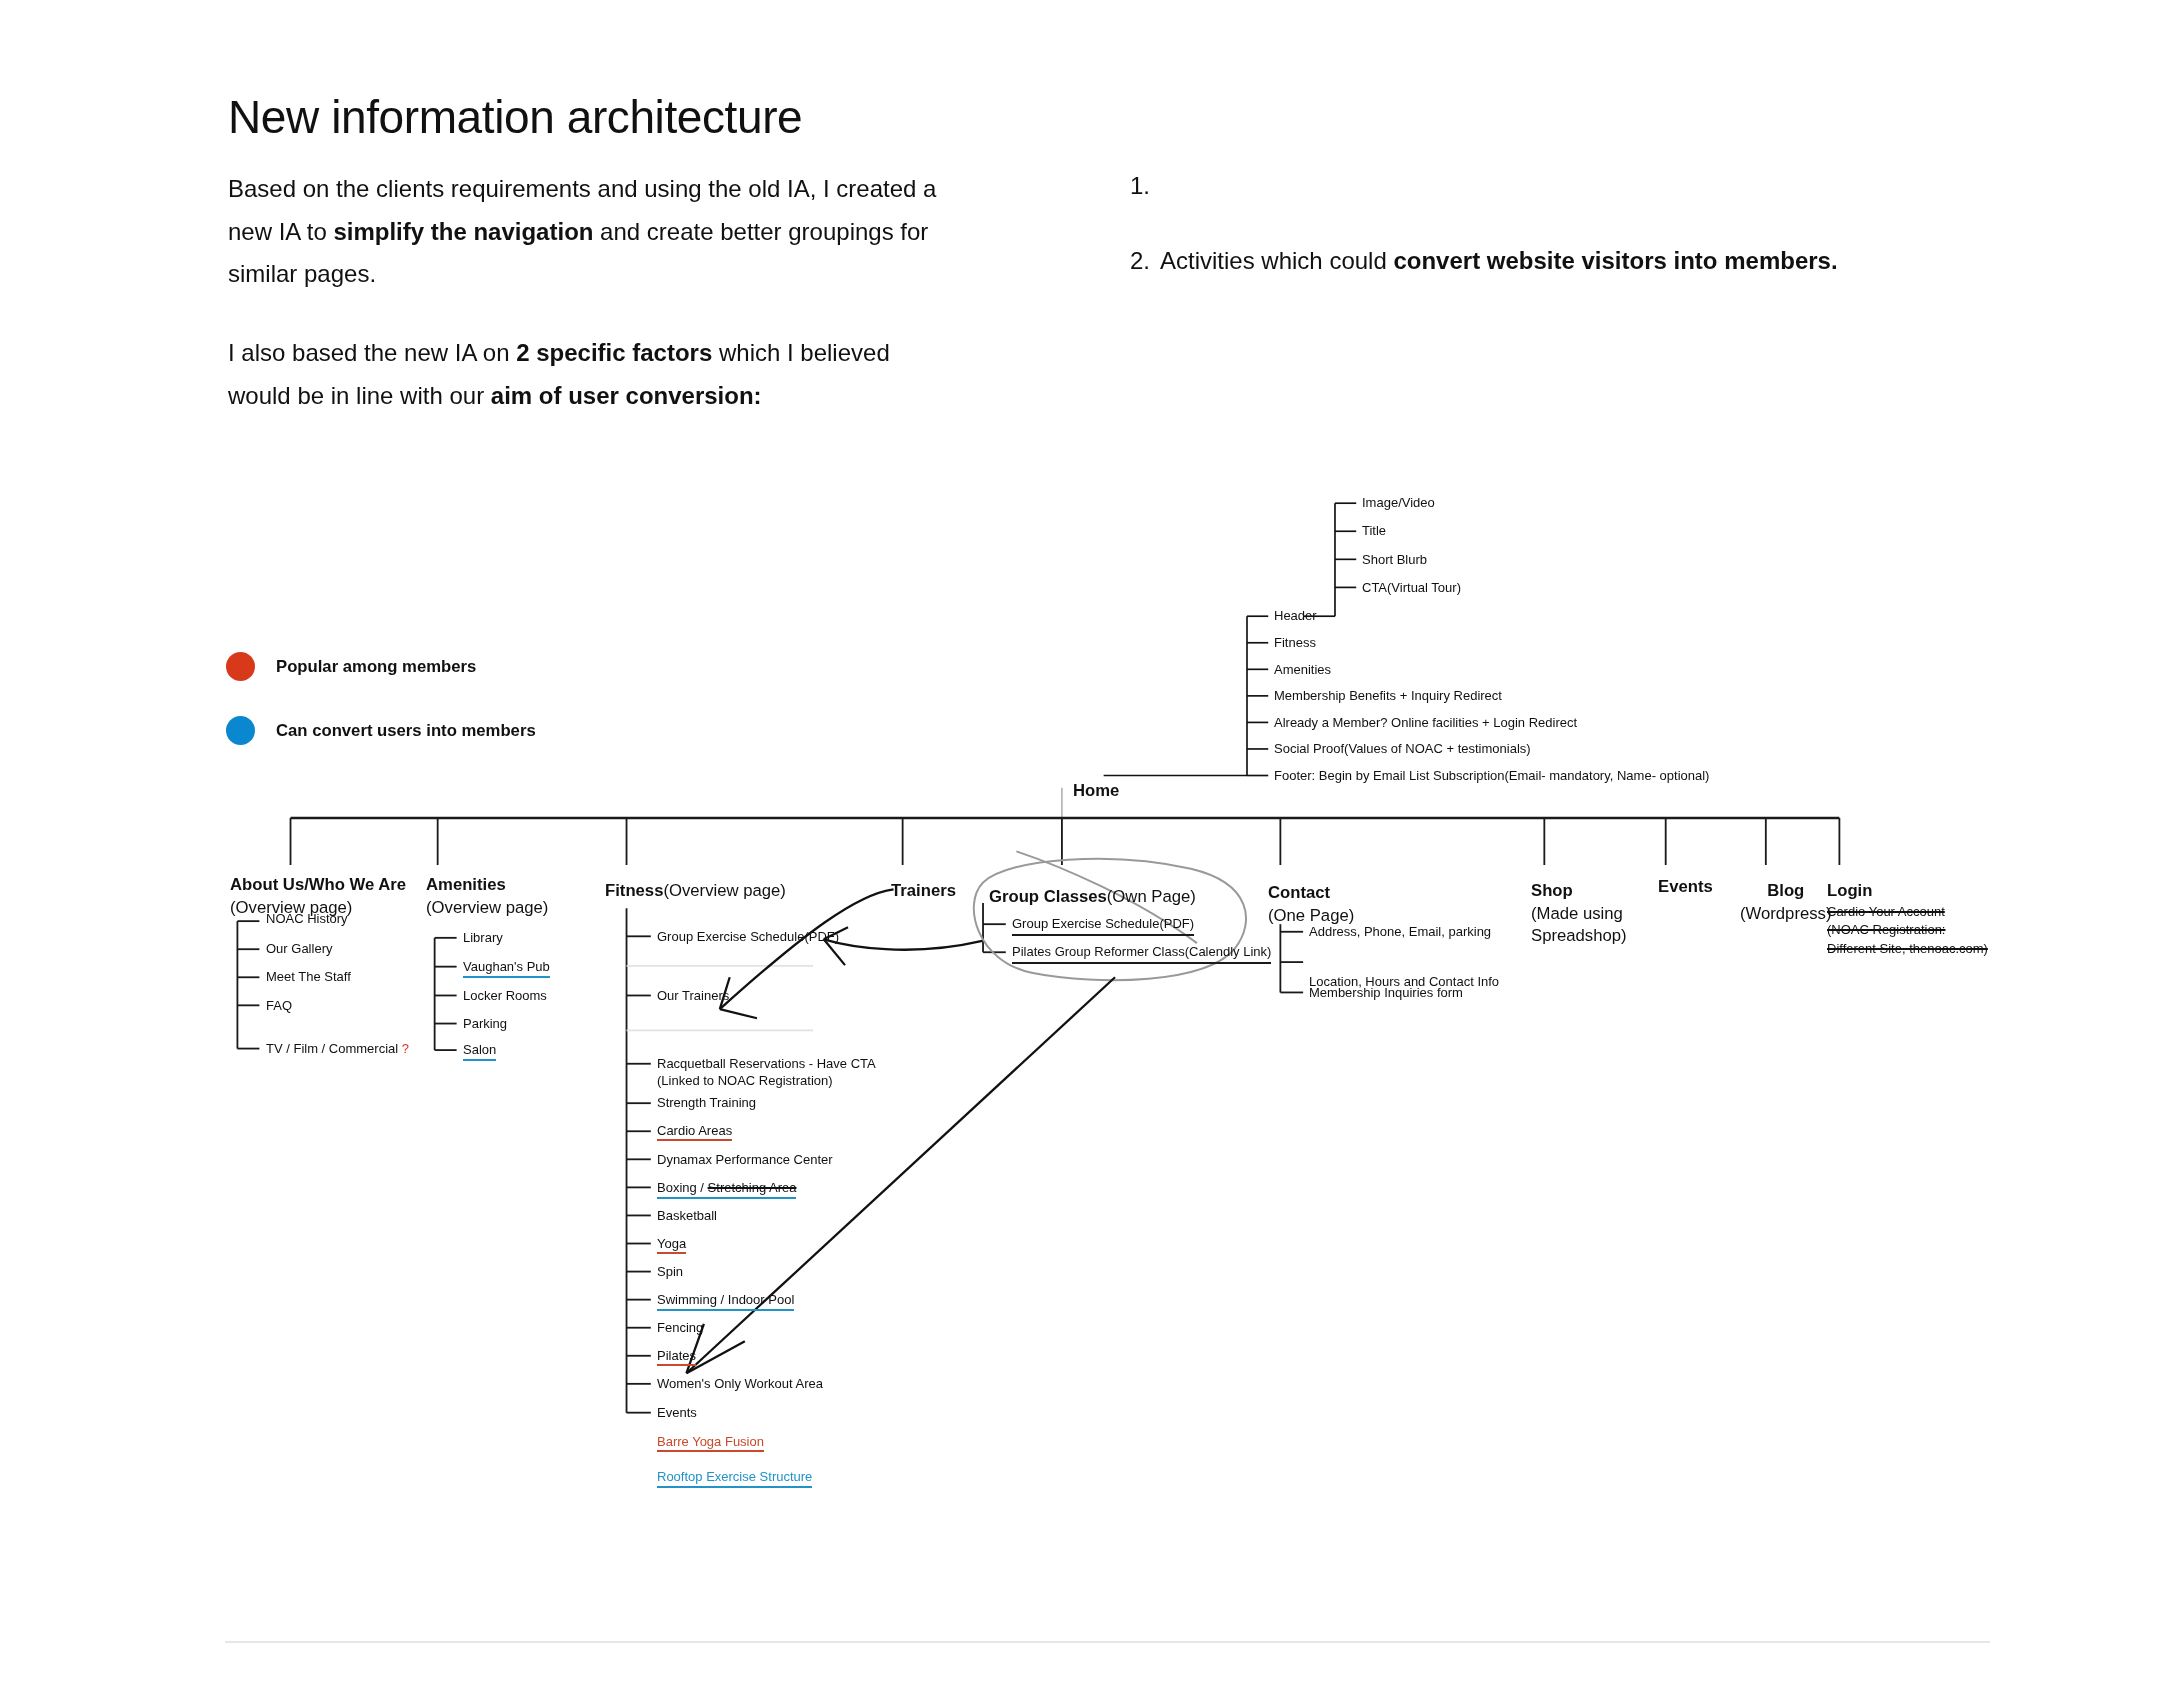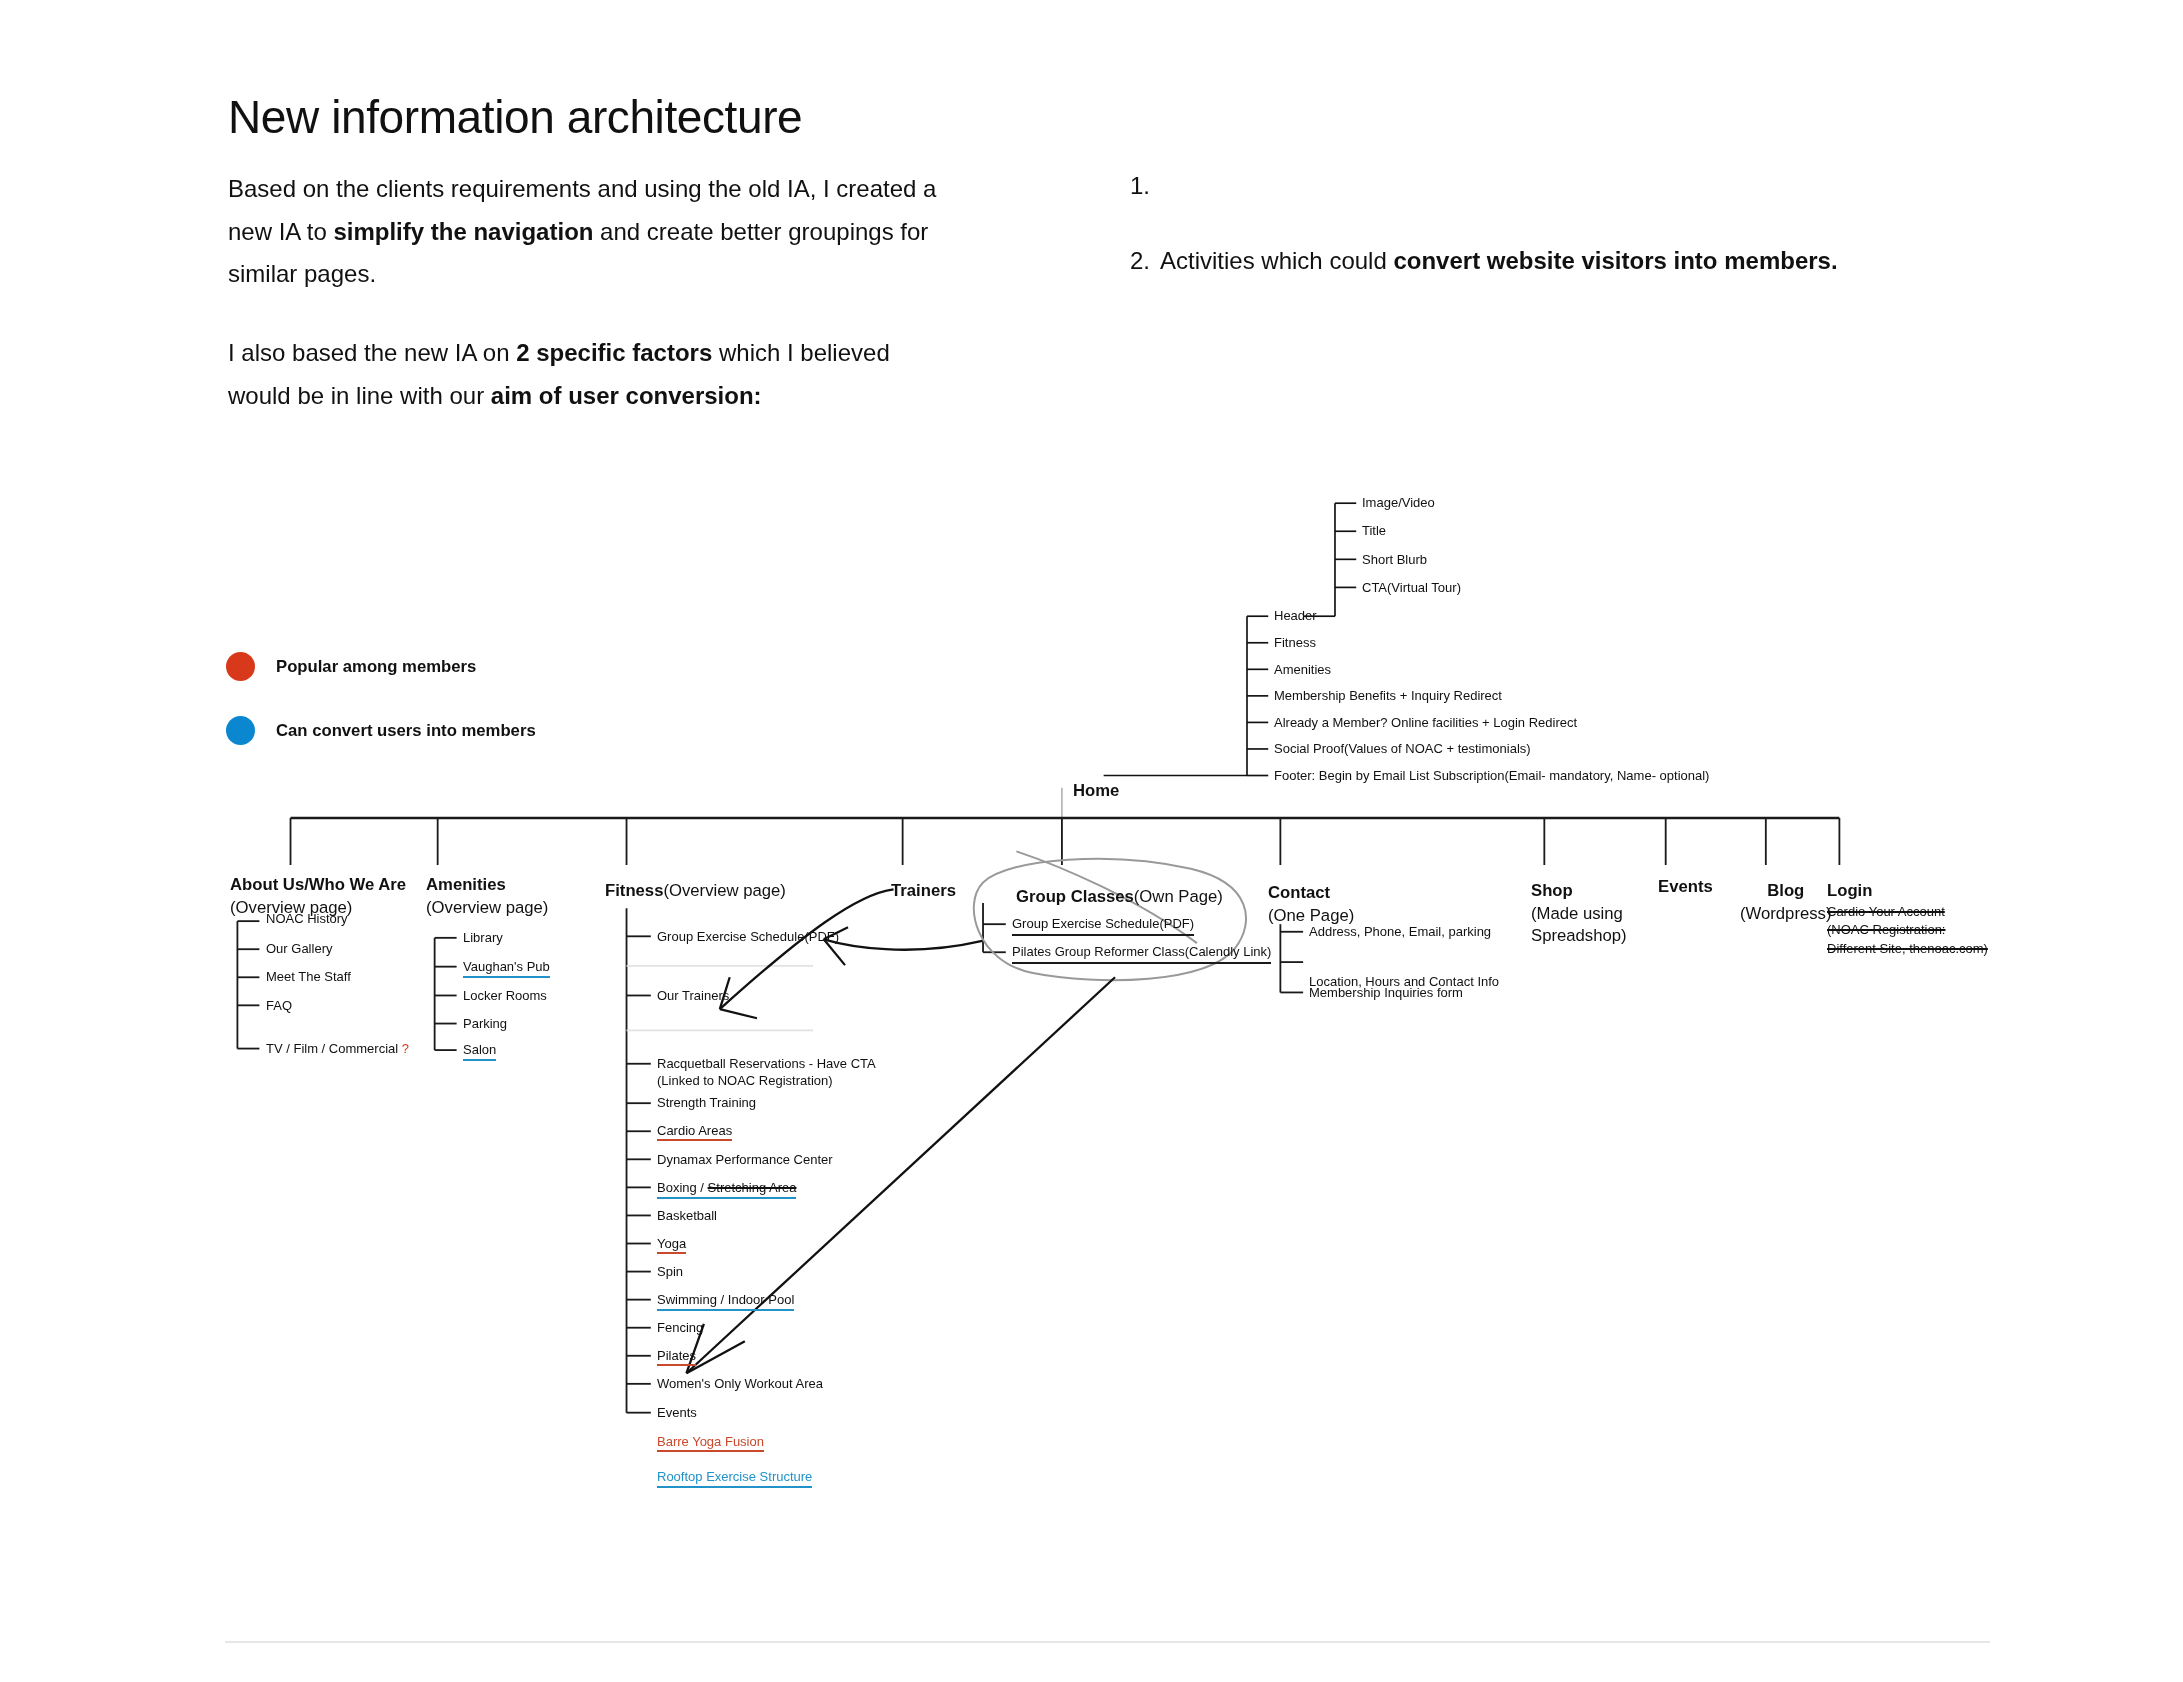--- a/index.html
+++ b/index.html
@@ -282,21 +282,21 @@
     <div class="leaf" style="left:657px; top:1292px;"><span class="u-blue">Swimming / Indoor Pool</span></div>
     <div class="leaf" style="left:657px; top:1320px;">Fencing</div>
     <div class="leaf" style="left:657px; top:1348px;"><span class="u-red">Pilates</span></div>
     <div class="leaf" style="left:657px; top:1376px;">Women's Only Workout Area</div>
     <div class="leaf" style="left:657px; top:1405px;">Events</div>
     <div class="leaf" style="left:657px; top:1434px;"><span class="u-red t-red">Barre Yoga Fusion</span></div>
     <div class="leaf" style="left:657px; top:1469px;"><span class="u-blue t-blue">Rooftop Exercise Structure</span></div>
 
     <div class="node-title" style="left:891px; top:880px;">Trainers</div>
 
-    <div class="node-title" style="left:989px; top:886px;margin-left:27px;">
+    <div class="node-title" style="left:989px; top:886px;">
       <span>Group Classes</span><span class="sub">(Own Page)</span>
     </div>
     <div class="leaf" style="left:1012px; top:916px;"><span class="u-dark">Group Exercise Schedule(PDF)</span></div>
     <div class="leaf" style="left:1012px; top:944px;"><span class="u-dark">Pilates Group Reformer Class(Calendly Link)</span></div>
 
     <div class="node-title" style="left:1268px; top:882px;">
       <span>Contact</span>
       <span class="sub-blk">(One Page)</span>
     </div>
     <div class="leaf" style="left:1309px; top:924px;">Address, Phone, Email, parking</div>

